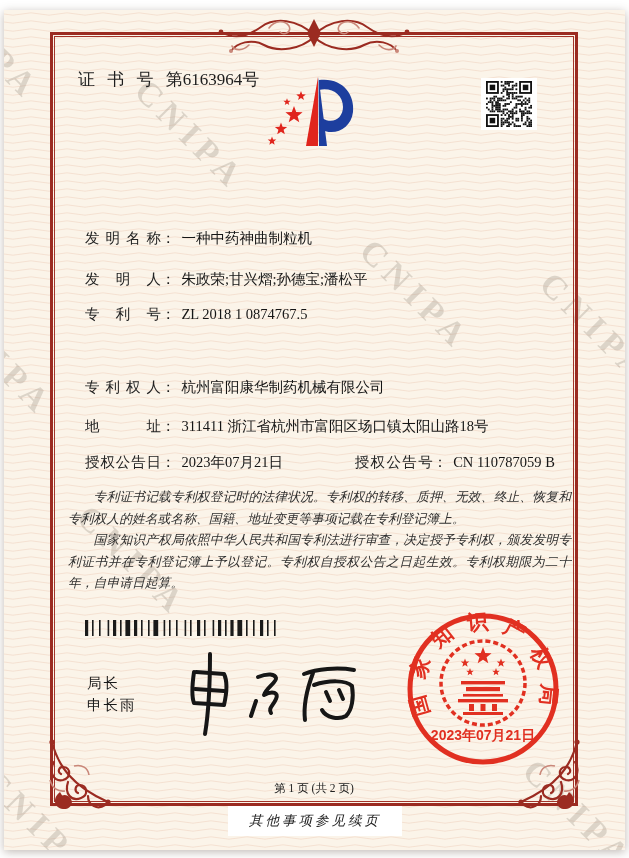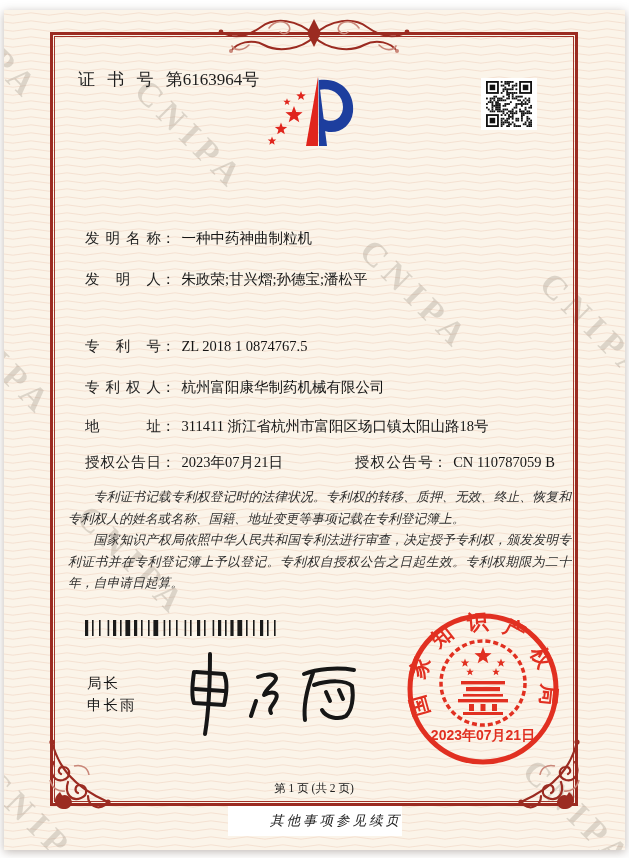--- a/index.html
+++ b/index.html
@@ -34,21 +34,21 @@
   .body-text p{margin:0;text-indent:2em;}
   .barcode{position:absolute;left:81px;top:610px;}
   .sig-title{position:absolute;left:83px;top:664px;font-size:14.5px;color:#1a1a1a;letter-spacing:2px;
              font-family:"Liberation Sans",sans-serif;}
   .sig-name{position:absolute;left:83px;top:686px;font-size:14.5px;color:#1a1a1a;letter-spacing:2px;
             font-family:"Liberation Sans",sans-serif;}
   .signature{position:absolute;left:168px;top:634px;z-index:5;}
   .seal{position:absolute;left:399px;top:599px;width:160px;height:160px;z-index:5;opacity:.95;}
   .page-num{position:absolute;left:46px;top:771px;width:528px;text-align:center;font-size:11.5px;color:#222;}
   .continuation{position:absolute;left:224px;top:796px;width:174px;height:30px;background:#ffffff;
-                display:flex;align-items:center;justify-content:flex-end;z-index:5;}
+                display:flex;align-items:center;justify-content:center;z-index:5;}
   .continuation span{font-size:13.5px;letter-spacing:3px;color:#222;font-style:italic;}
 </style>
 </head>
 <body>
 
 <div class="page">
 
   <svg class="waves" id="waves" width="621" height="840">
       <path d="M0 4 q 9 2.4 18 0 q 9 -2.4 18 0 q 9 2.4 18 0 q 9 -2.4 18 0 q 9 2.4 18 0 q 9 -2.4 18 0 q 9 2.4 18 0 q 9 -2.4 18 0 q 9 2.4 18 0 q 9 -2.4 18 0 q 9 2.4 18 0 q 9 -2.4 18 0 q 9 2.4 18 0 q 9 -2.4 18 0 q 9 2.4 18 0 q 9 -2.4 18 0 q 9 2.4 18 0 q 9 -2.4 18 0 q 9 2.4 18 0 q 9 -2.4 18 0 q 9 2.4 18 0 q 9 -2.4 18 0 q 9 2.4 18 0 q 9 -2.4 18 0 q 9 2.4 18 0 q 9 -2.4 18 0 q 9 2.4 18 0 q 9 -2.4 18 0 q 9 2.4 18 0 q 9 -2.4 18 0 q 9 2.4 18 0 q 9 -2.4 18 0 q 9 2.4 18 0 q 9 -2.4 18 0 q 9 2.4 18 0 q 9 -2.4 18 0" stroke="#f0d4c2" fill="none" stroke-width="1" opacity="0.6"></path>
       <path d="M0 12 q 9 2.4 18 0 q 9 -2.4 18 0 q 9 2.4 18 0 q 9 -2.4 18 0 q 9 2.4 18 0 q 9 -2.4 18 0 q 9 2.4 18 0 q 9 -2.4 18 0 q 9 2.4 18 0 q 9 -2.4 18 0 q 9 2.4 18 0 q 9 -2.4 18 0 q 9 2.4 18 0 q 9 -2.4 18 0 q 9 2.4 18 0 q 9 -2.4 18 0 q 9 2.4 18 0 q 9 -2.4 18 0 q 9 2.4 18 0 q 9 -2.4 18 0 q 9 2.4 18 0 q 9 -2.4 18 0 q 9 2.4 18 0 q 9 -2.4 18 0 q 9 2.4 18 0 q 9 -2.4 18 0 q 9 2.4 18 0 q 9 -2.4 18 0 q 9 2.4 18 0 q 9 -2.4 18 0 q 9 2.4 18 0 q 9 -2.4 18 0 q 9 2.4 18 0 q 9 -2.4 18 0 q 9 2.4 18 0 q 9 -2.4 18 0" stroke="#f0d4c2" fill="none" stroke-width="1" opacity="0.6"></path>
@@ -470,21 +470,21 @@
         </svg>
     </div>
 
 
     <div class="frow" style="top:219px;">
       <span class="flabel">发明名称</span><span class="colon">：</span><span class="fvalue">一种中药神曲制粒机</span>
     </div>
     <div class="frow" style="top:260px;">
       <span class="flabel">发明人</span><span class="colon">：</span><span class="fvalue">朱政荣;甘兴熠;孙德宝;潘松平</span>
     </div>
-    <div class="frow" style="top:295px;margin-top:32px;">
+    <div class="frow" style="top:295px;">
       <span class="flabel">专利号</span><span class="colon">：</span><span class="fvalue">ZL 2018 1 0874767.5</span>
     </div>
     <div class="frow" style="top:368px;">
       <span class="flabel">专利权人</span><span class="colon">：</span><span class="fvalue">杭州富阳康华制药机械有限公司</span>
     </div>
     <div class="frow" style="top:407px;">
       <span class="flabel">地址</span><span class="colon">：</span><span class="fvalue">311411 浙江省杭州市富阳区场口镇太阳山路18号</span>
     </div>
     <div class="frow" style="top:443px;">
       <span><span class="flabel">授权公告日</span><span class="colon">：</span><span class="fvalue">2023年07月21日</span></span>

